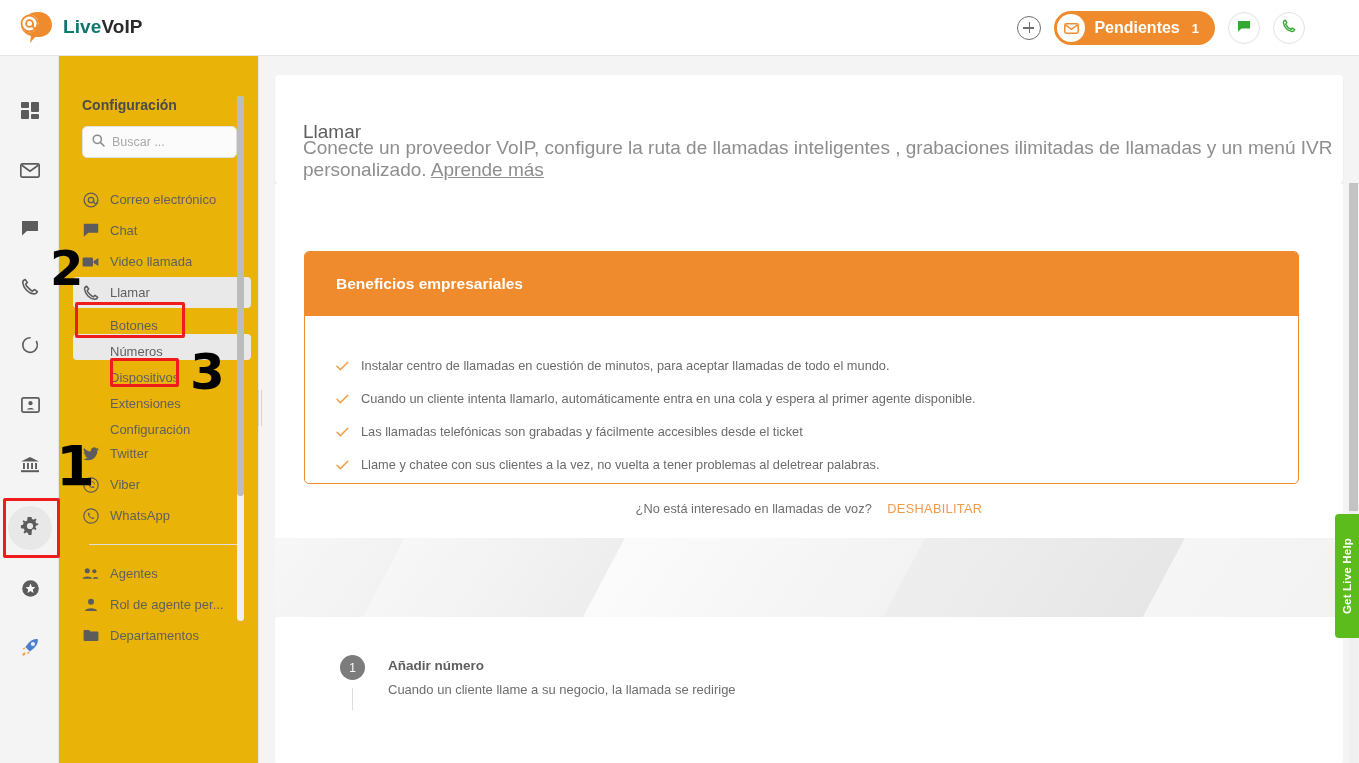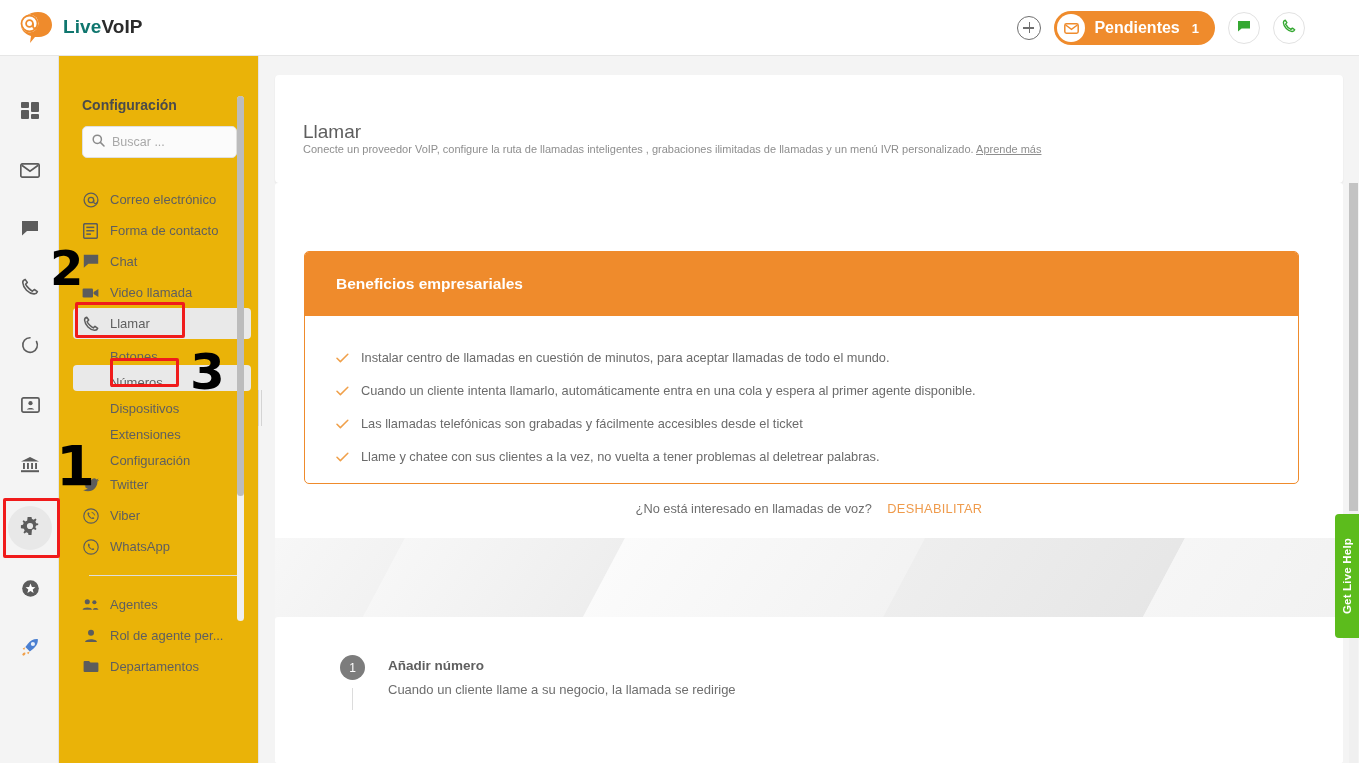--- a/index.html
+++ b/index.html
@@ -163,22 +163,22 @@
     position: absolute; left: 16px; top: 19px;
     width: 1068px; height: 108px;
     background: #fff; border-radius: 4px;
     box-shadow: 0 1px 2px rgba(0,0,0,.07);
   }
   .page-title {
     position: absolute; left: 28px; top: 46px;
     font-size: 19px; color: #5e5e5e; font-weight: 400;
   }
   .page-sub {
-    position: absolute; left: 28px; top: 68px;
-    font-size: 11px; color: #8e8e8e;
+    position: absolute; left: 28px; top: 62px;
+    font-size: 19px; color: #8e8e8e;
   }
   .page-sub a { color: #8e8e8e; text-decoration: underline; }
 
   .card-body {
     position: absolute; left: 16px; top: 127px;
     width: 1068px; height: 580px;
     background: #fff; border-radius: 3px;
     overflow: hidden;
     text-decoration: underline;
   }
@@ -194,21 +194,21 @@
     height: 64px; background: #ef8b2c;
     display: flex; align-items: center; padding-left: 31px;
   }
   .benefits-head h3 { color: #fff; font-size: 15.5px; font-weight: 700; }
   .benefit-row {
     display: flex; align-items: flex-start; gap: 12px;
     padding: 0 0 0 31px; height: 33px; align-items: center;
   }
   .benefit-check { color: #f0a04a; font-size: 14px; line-height: 1; flex: 0 0 auto; }
   .benefit-text { font-size: 12.8px; color: #6b6b6b; }
-  .benefits-list { padding-top: 25px; }
+  .benefits-list { padding-top: 18px; margin-top: 15px; }
 
   .disable-row {
     position: absolute; left: 0; top: 318px; width: 1068px;
     text-align: center; font-size: 12.8px; color: #6e6e6e;
   }
   .disable-row .link {
     color: #ef9b4c; margin-left: 12px; letter-spacing: .3px; cursor: pointer;
   }
 
   
@@ -470,31 +470,20 @@
   <div class="menu-scroll" id="menu-list">
       <div class="menu-item">
         <span class="menu-ico">
           <svg width="16" height="16" viewBox="0 0 16 16">
             <circle cx="8" cy="8" r="6.9" fill="none" stroke="#5c5c5c" stroke-width="1.3"></circle>
             <circle cx="8" cy="8" r="2.7" fill="none" stroke="#5c5c5c" stroke-width="1.3"></circle>
             <path d="M10.7 8 v2.2 a1.8 1.8 0 0 0 3.5 0" fill="none" stroke="#5c5c5c" stroke-width="1.3"></path>
           </svg>
         </span>
         <span class="menu-label">Correo electrónico</span>
-      </div>
-      <div class="menu-item">
-        <span class="menu-ico">
-          <svg width="15" height="16" viewBox="0 0 15 16">
-            <rect x="0.7" y="0.7" width="13.6" height="14.6" rx="1.4" fill="none" stroke="#5c5c5c" stroke-width="1.5"></rect>
-            <rect x="3.3" y="3.6" width="8" height="1.5" fill="#5c5c5c"></rect>
-            <rect x="3.3" y="7" width="8" height="1.5" fill="#5c5c5c"></rect>
-            <rect x="3.3" y="10.4" width="4.6" height="1.5" fill="#5c5c5c"></rect>
-          </svg>
-        </span>
-        <span class="menu-label">Forma de contacto</span>
       </div>
       <div class="menu-item">
         <span class="menu-ico">
           <svg width="16" height="15" viewBox="0 0 16 15">
             <path d="M0.8 0.8 H15.2 V9.8 H5.4 L0.8 13.8 Z" fill="#5c5c5c"></path>
           </svg>
         </span>
         <span class="menu-label">Chat</span>
       </div>
       <div class="menu-item">

